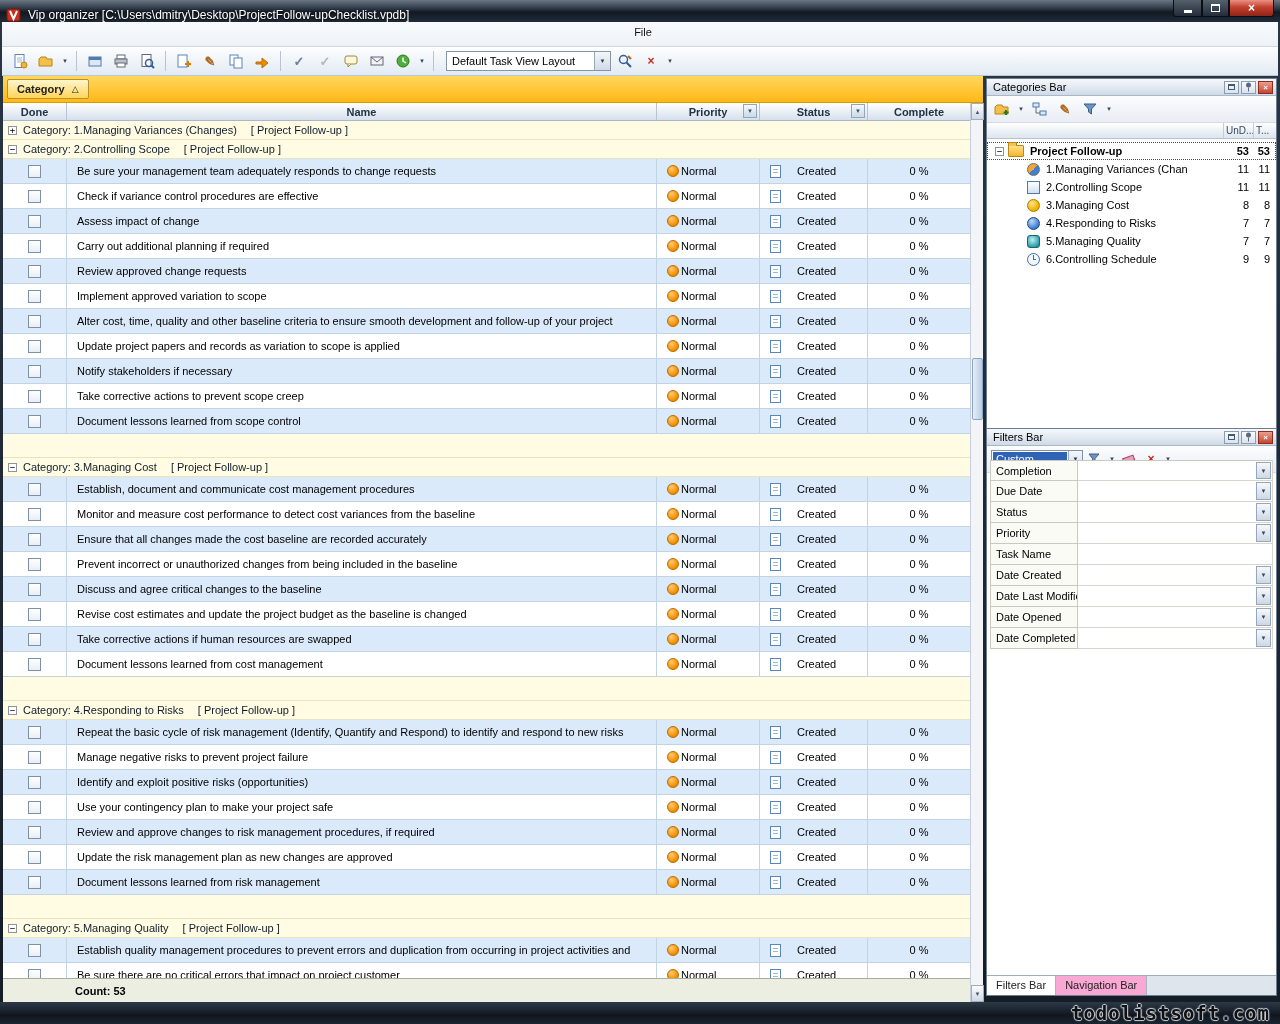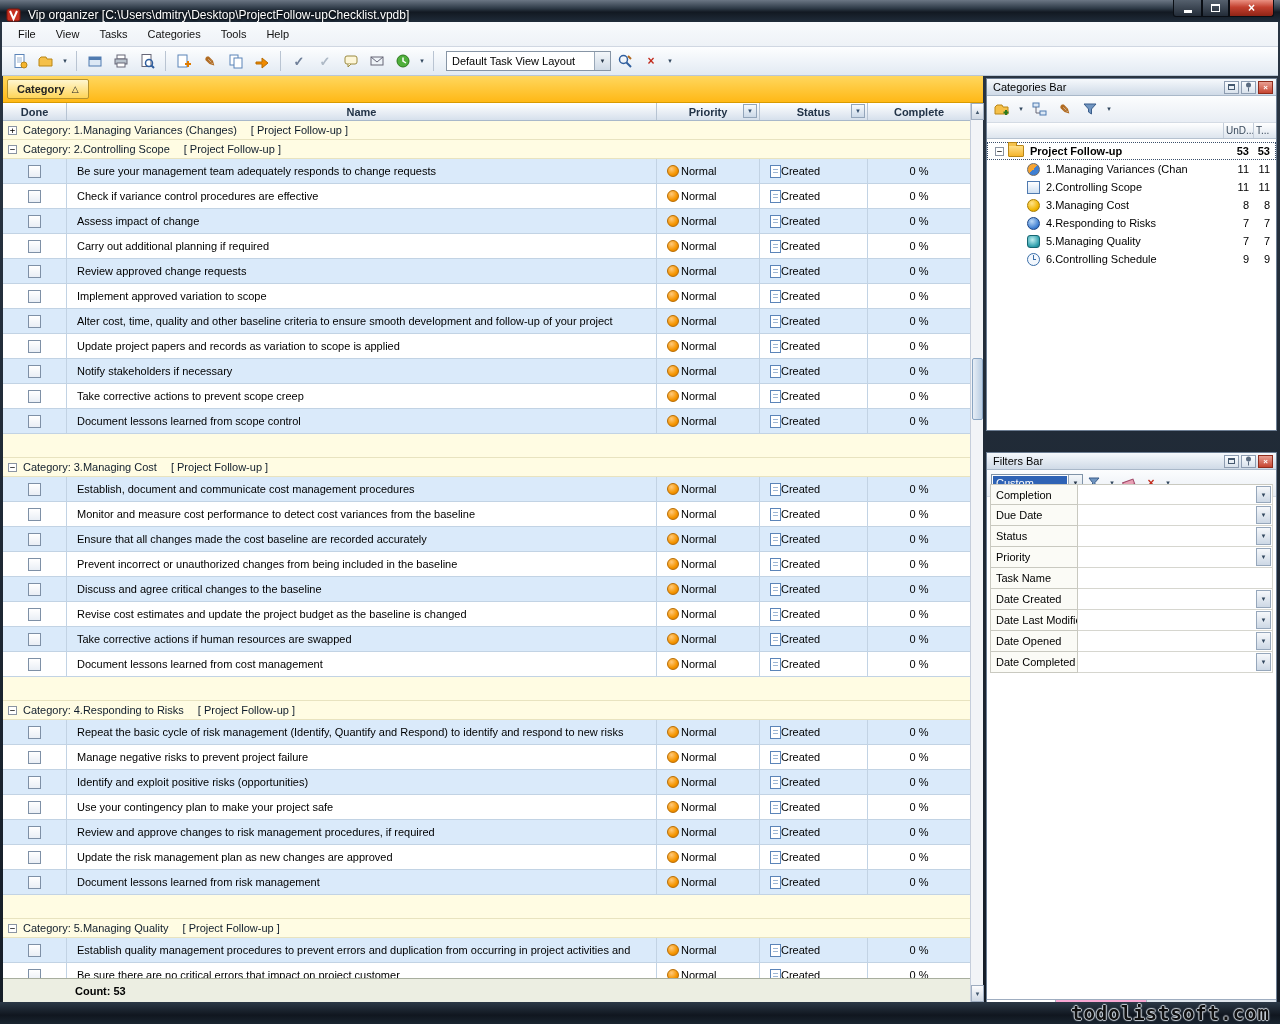--- a/index.html
+++ b/index.html
@@ -17,21 +17,21 @@
 .wbtn { height:17px; display:flex; align-items:center; justify-content:center; border:1px solid #0a0e14; border-top:none; color:#fff; }
 .wbtn.min { width:29px; background:linear-gradient(#55606d,#232c38); border-radius:0 0 0 3px; }
 .wbtn.max { width:27px; background:linear-gradient(#55606d,#232c38); }
 .wbtn.close { width:45px; background:linear-gradient(#ea9183,#c3402f 45%,#8f2416); border-radius:0 0 3px 0; font-size:12px; font-weight:bold; }
 .glyph-min { width:8px; height:3px; background:#fff; margin-top:7px; }
 .glyph-max { width:9px; height:8px; border:1px solid #fff; border-top:2px solid #fff; }
 
 
 .menubar { position:absolute; left:2px; top:22px; width:1276px; height:25px;
   background:linear-gradient(#f8fafc,#eef2f7); border-bottom:1px solid #d0d7e2;
-  display:flex; align-items:center; padding-left:6px; }
+  display:flex; align-items:center; padding-left:6px;flex-direction:column; }
 .menu-item { padding:4px 10px; color:#111; }
 
 
 .toolbar { position:absolute; left:2px; top:47px; width:1276px; height:29px;
   background:linear-gradient(#fdfeff,#e2eaf3); border-bottom:1px solid #bac7d6;
   display:flex; align-items:center; padding-left:6px; gap:2px; }
 .tbtn { width:24px; height:24px; display:flex; align-items:center; justify-content:center; border-radius:2px; }
 .tbtn .icon { display:flex; align-items:center; justify-content:center; }
 .tsep { width:1px; height:20px; background:#b9c4d2; margin:0 4px; }
 .tcaret { font-size:7px; color:#33485f; width:10px; text-align:center; }
@@ -56,39 +56,39 @@
 .expander { width:9px; height:9px; border:1px solid #8a94a2; background:#fff; font-size:9px; line-height:7px; text-align:center; margin:0 6px 0 5px; font-family:"DejaVu Sans Mono",monospace; flex:none; }
 .group-title { color:#101d2c; }
 .group-tag { margin-left:14px; color:#101d2c; }
 .group-spacer { height:24px; background:#fffce3; border-bottom:1px solid #e8e3c0; }
 .task-row { height:25px; display:flex; }
 .r-blue { background:#daeafa; } .r-white { background:#ffffff; }
 .cell { border-right:1px solid #c2d3e4; border-bottom:1px solid #c2d3e4; height:100%; display:flex; align-items:center; }
 .c-done { width:64px; justify-content:center; }
 .c-name { width:590px; padding-left:10px; overflow:hidden; white-space:nowrap; }
 .c-priority { width:103px; padding-left:10px; gap:2px; }
-.c-status { width:108px; padding-left:10px; gap:0; }
+.c-status { width:108px; padding-left:10px; gap:16px; }
 .c-complete { width:102px; justify-content:center; border-right:none; }
 .checkbox { width:13px; height:13px; border:1px solid #7e90a6; background:linear-gradient(#fff,#e9eef5); }
 .pri-ball { width:12px; height:12px; border-radius:50%; background:radial-gradient(circle at 35% 30%, #ffc97a, #f59500 60%, #d37600); border:1px solid #b96c00; flex:none; }
 .status-icon { width:11px; height:13px; background:#fff; border:1px solid #5b84b8; position:relative; flex:none; }
 .status-icon::before, .status-icon::after { content:""; position:absolute; left:2px; right:2px; height:1px; background:#9db6d4; }
 .status-icon::before { top:3px; } .status-icon::after { top:6px; }
 .countrow { position:absolute; left:0; top:902px; width:967px; height:24px; background:#eceee2; border-top:1px solid #a8ae9e; display:flex; align-items:center; }
 .countlbl { font-weight:bold; margin-left:72px; }
 
 
 .vscroll { position:absolute; right:0; top:27px; width:13px; height:899px; background:#f2f4f7; border-left:1px solid #c6cedb; }
 .sc-btn { position:absolute; left:0; width:13px; height:17px; background:linear-gradient(#fdfdfe,#cfd8e4); border:1px solid #9fadc0; display:flex; align-items:center; justify-content:center; font-size:6px; color:#44596f; }
 .sc-up { top:0; } .sc-down { bottom:0; }
 .sc-thumb { position:absolute; left:1px; width:11px; top:255px; height:62px; background:linear-gradient(90deg,#e7eef6,#b9cde2); border:1px solid #8aa5c2; border-radius:2px; }
 
 
 .catpanel { position:absolute; left:986px; top:78px; width:291px; height:353px; background:#fff; border:1px solid #6d7e93; }
-.filterpanel { position:absolute; left:986px; top:452px; width:291px; height:568px; background:#fff; border:1px solid #6d7e93; }
+.filterpanel { position:absolute; left:986px; top:428px; width:291px; height:568px; background:#fff; border:1px solid #6d7e93; }
 .phead { height:17px; background:linear-gradient(#f6f9fc,#cfdae7); border-bottom:1px solid #a9b8c9; display:flex; align-items:center; padding:0 3px 0 6px; }
 .phead .ptitle { flex:1; }
 .pbtn { width:15px; height:13px; margin-left:2px; border:1px solid #8d9cb0; background:linear-gradient(#fafcfe,#d9e2ec); display:flex; align-items:center; justify-content:center; font-size:8px; color:#333; }
 .pbtn.pclose { background:linear-gradient(#e89f92,#c64531); color:#fff; border-color:#8f2c1c; font-weight:bold; }
 .restore-glyph { width:7px; height:6px; border:1px solid #44586e; border-top:2px solid #44586e; }
 .cat-toolbar { height:27px; border-bottom:1px solid #d4dbe4; display:flex; align-items:center; padding-left:4px; gap:3px; background:linear-gradient(#fcfdfe,#e8edf4); }
 .cat-toolbar .tbtn { width:22px; height:22px; }
 .tree-header { height:16px; display:flex; background:linear-gradient(#ffffff,#dde5ee); border-bottom:1px solid #b6c2d0; color:#3a4a5c; font-size:10px; }
 .th-spacer { flex:1; border-right:1px solid #c3cdd9; }
 .th-col1 { width:30px; border-right:1px solid #c3cdd9; display:flex; align-items:center; padding-left:2px; overflow:hidden; white-space:nowrap; }

